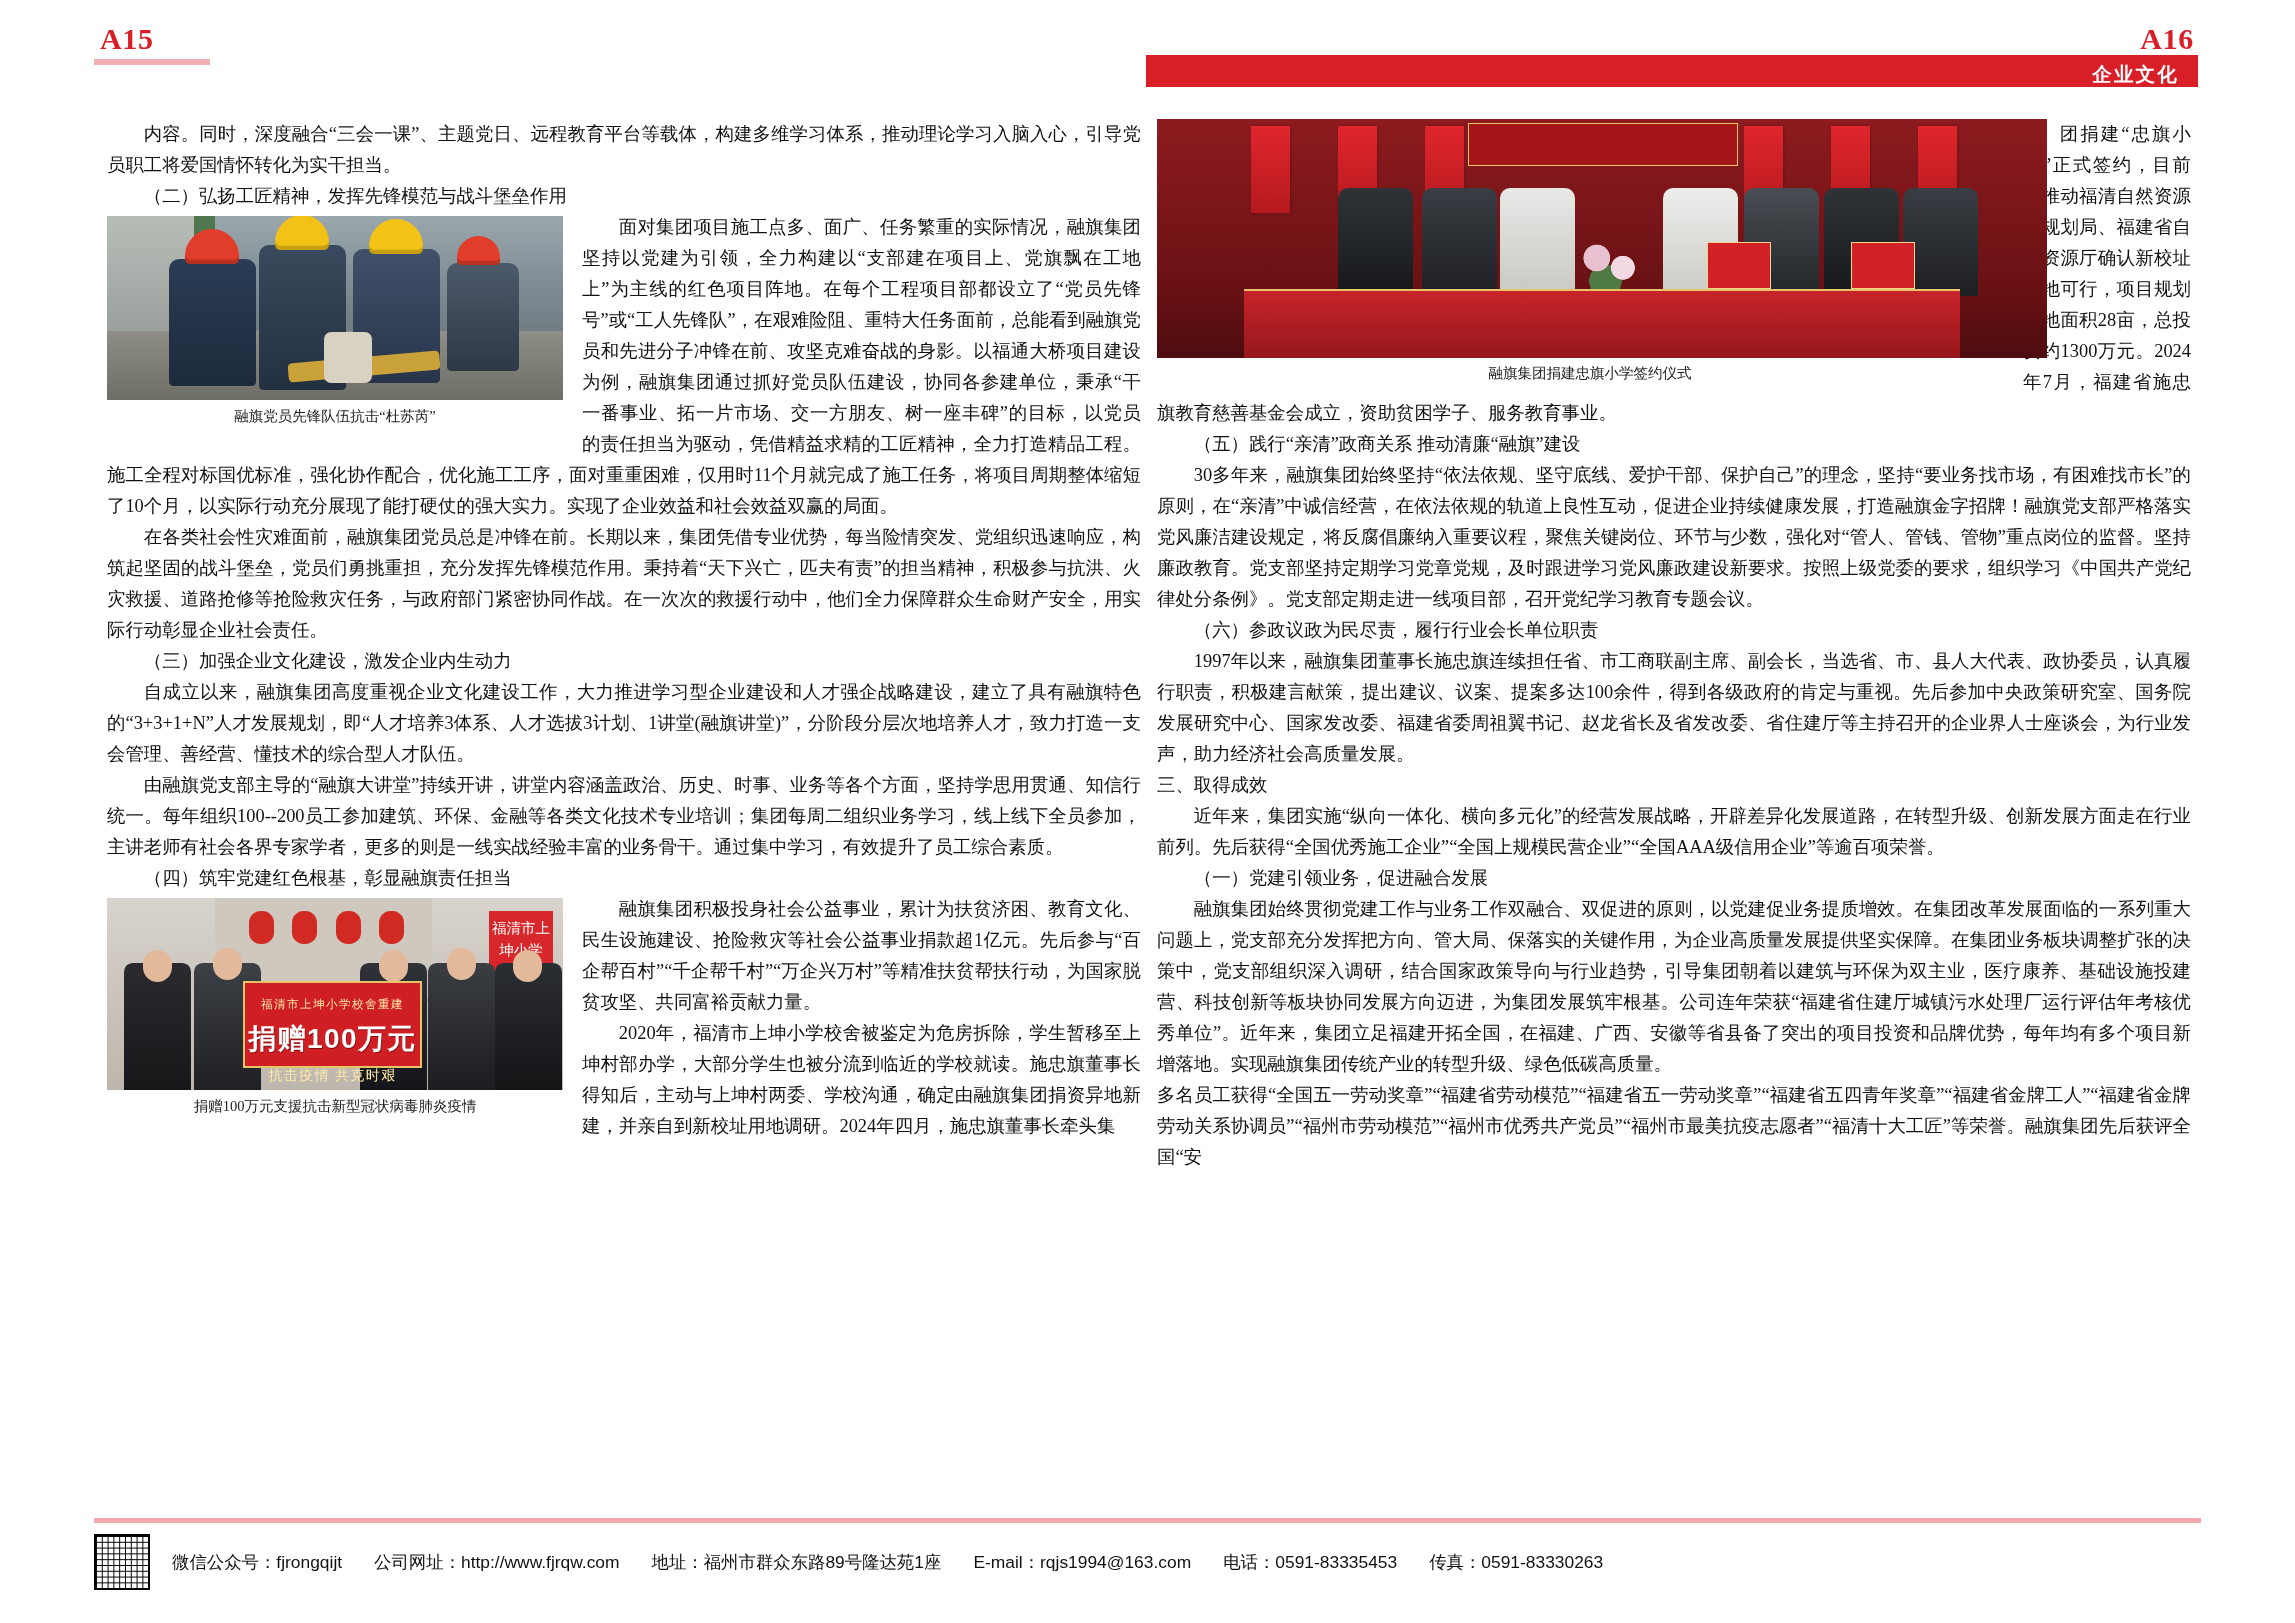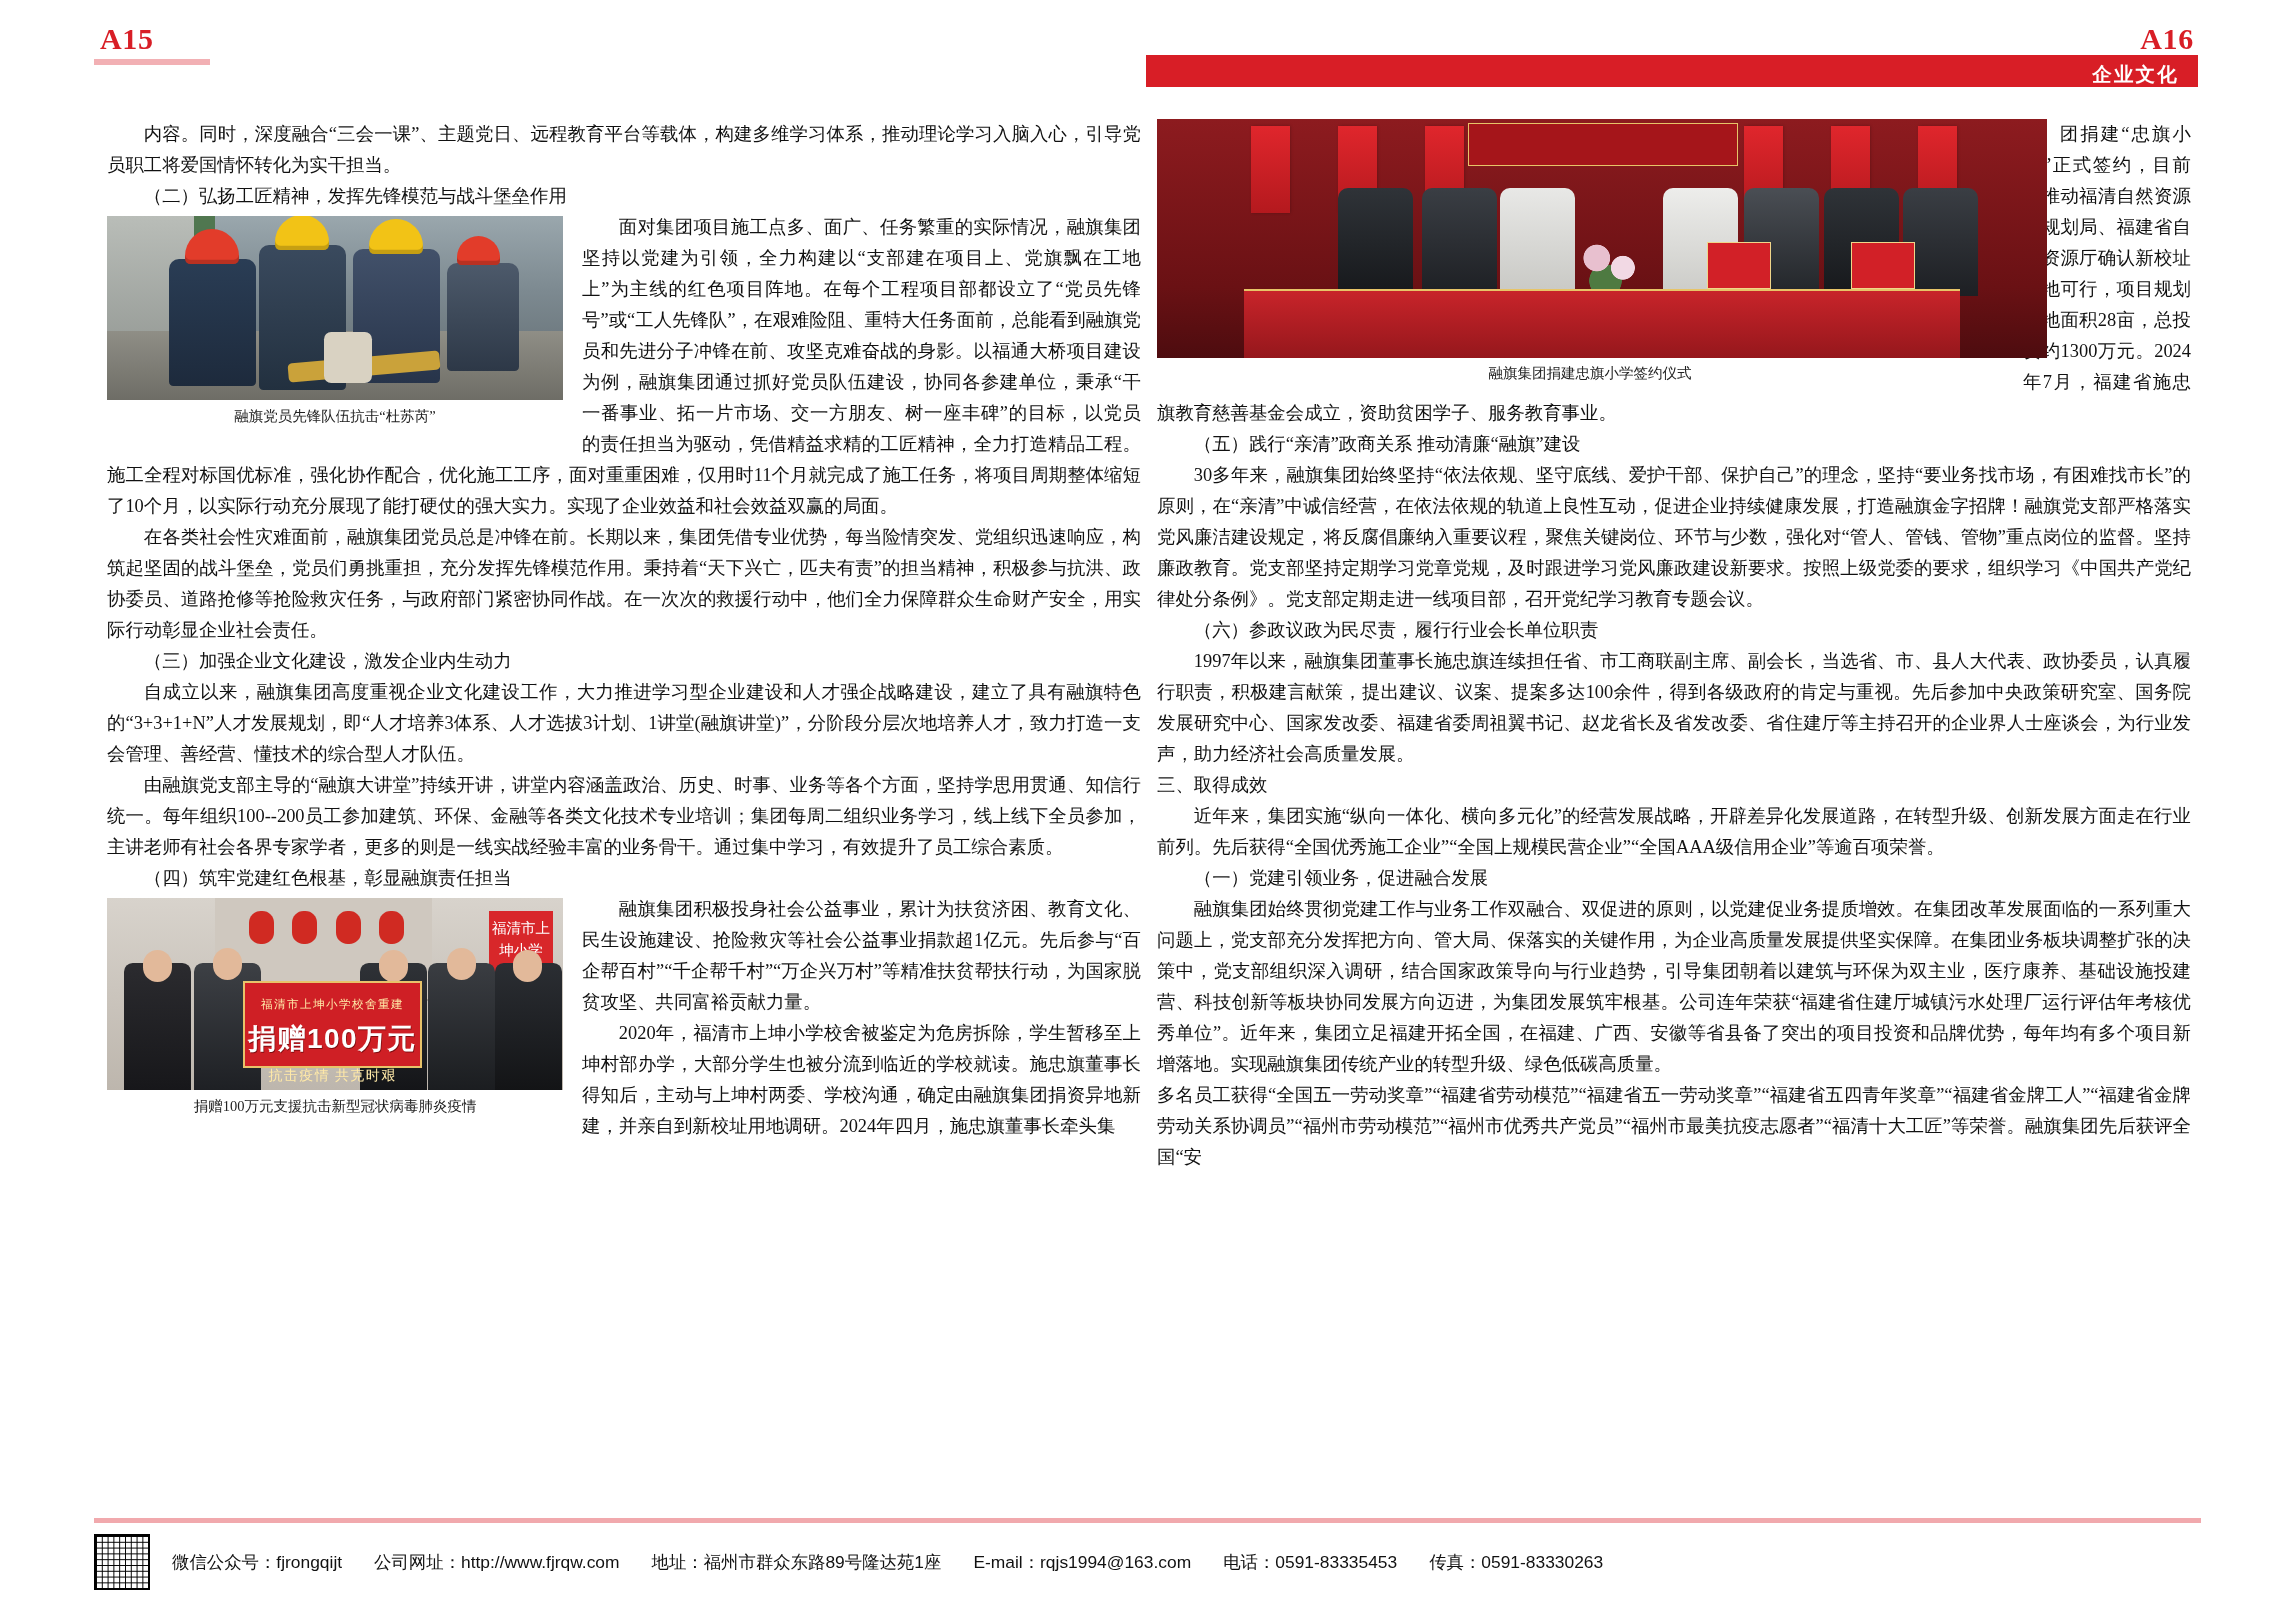--- a/index.html
+++ b/index.html
@@ -306,21 +306,21 @@
         <div class="tank"></div>
         <div class="helmet h1"></div>
         <div class="helmet h2"></div>
         <div class="helmet h3"></div>
         <div class="helmet h4"></div>
       </div>
       <div class="fig-caption">融旗党员先锋队伍抗击“杜苏芮”</div>
     </div>
 
     <p class="indent">面对集团项目施工点多、面广、任务繁重的实际情况，融旗集团坚持以党建为引领，全力构建以“支部建在项目上、党旗飘在工地上”为主线的红色项目阵地。在每个工程项目部都设立了“党员先锋号”或“工人先锋队”，在艰难险阻、重特大任务面前，总能看到融旗党员和先进分子冲锋在前、攻坚克难奋战的身影。以福通大桥项目建设为例，融旗集团通过抓好党员队伍建设，协同各参建单位，秉承“干一番事业、拓一片市场、交一方朋友、树一座丰碑”的目标，以党员的责任担当为驱动，凭借精益求精的工匠精神，全力打造精品工程。施工全程对标国优标准，强化协作配合，优化施工工序，面对重重困难，仅用时11个月就完成了施工任务，将项目周期整体缩短了10个月，以实际行动充分展现了能打硬仗的强大实力。实现了企业效益和社会效益双赢的局面。</p>
-    <p class="indent">在各类社会性灾难面前，融旗集团党员总是冲锋在前。长期以来，集团凭借专业优势，每当险情突发、党组织迅速响应，构筑起坚固的战斗堡垒，党员们勇挑重担，充分发挥先锋模范作用。秉持着“天下兴亡，匹夫有责”的担当精神，积极参与抗洪、政协委员、道路抢修等抢险救灾任务，与政府部门紧密协同作战。在一次次的救援行动中，他们全力保障群众生命财产安全，用实际行动彰显企业社会责任。</p>
+    <p class="indent">在各类社会性灾难面前，融旗集团党员总是冲锋在前。长期以来，集团凭借专业优势，每当险情突发、党组织迅速响应，构筑起坚固的战斗堡垒，党员们勇挑重担，充分发挥先锋模范作用。秉持着“天下兴亡，匹夫有责”的担当精神，积极参与抗洪、火灾救援、道路抢修等抢险救灾任务，与政府部门紧密协同作战。在一次次的救援行动中，他们全力保障群众生命财产安全，用实际行动彰显企业社会责任。</p>
     <p class="indent">（三）加强企业文化建设，激发企业内生动力</p>
     <p class="indent">自成立以来，融旗集团高度重视企业文化建设工作，大力推进学习型企业建设和人才强企战略建设，建立了具有融旗特色的“3+3+1+N”人才发展规划，即“人才培养3体系、人才选拔3计划、1讲堂(融旗讲堂)”，分阶段分层次地培养人才，致力打造一支会管理、善经营、懂技术的综合型人才队伍。</p>
     <p class="indent">由融旗党支部主导的“融旗大讲堂”持续开讲，讲堂内容涵盖政治、历史、时事、业务等各个方面，坚持学思用贯通、知信行统一。每年组织100--200员工参加建筑、环保、金融等各类文化技术专业培训；集团每周二组织业务学习，线上线下全员参加，主讲老师有社会各界专家学者，更多的则是一线实战经验丰富的业务骨干。通过集中学习，有效提升了员工综合素质。</p>
     <p class="indent">（四）筑牢党建红色根基，彰显融旗责任担当</p>
 
     <div class="figure figure-float-left">
       <div class="photo2">
         <div class="bg-door"></div>
         <div class="lantern l1"></div>
           <div class="lantern l2"></div>

